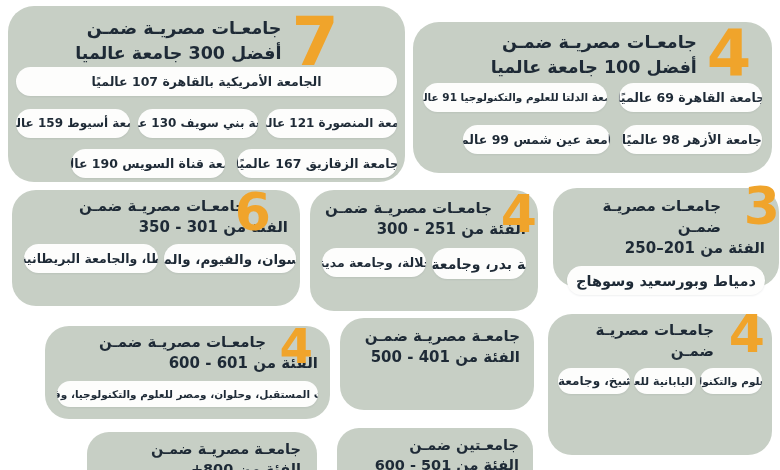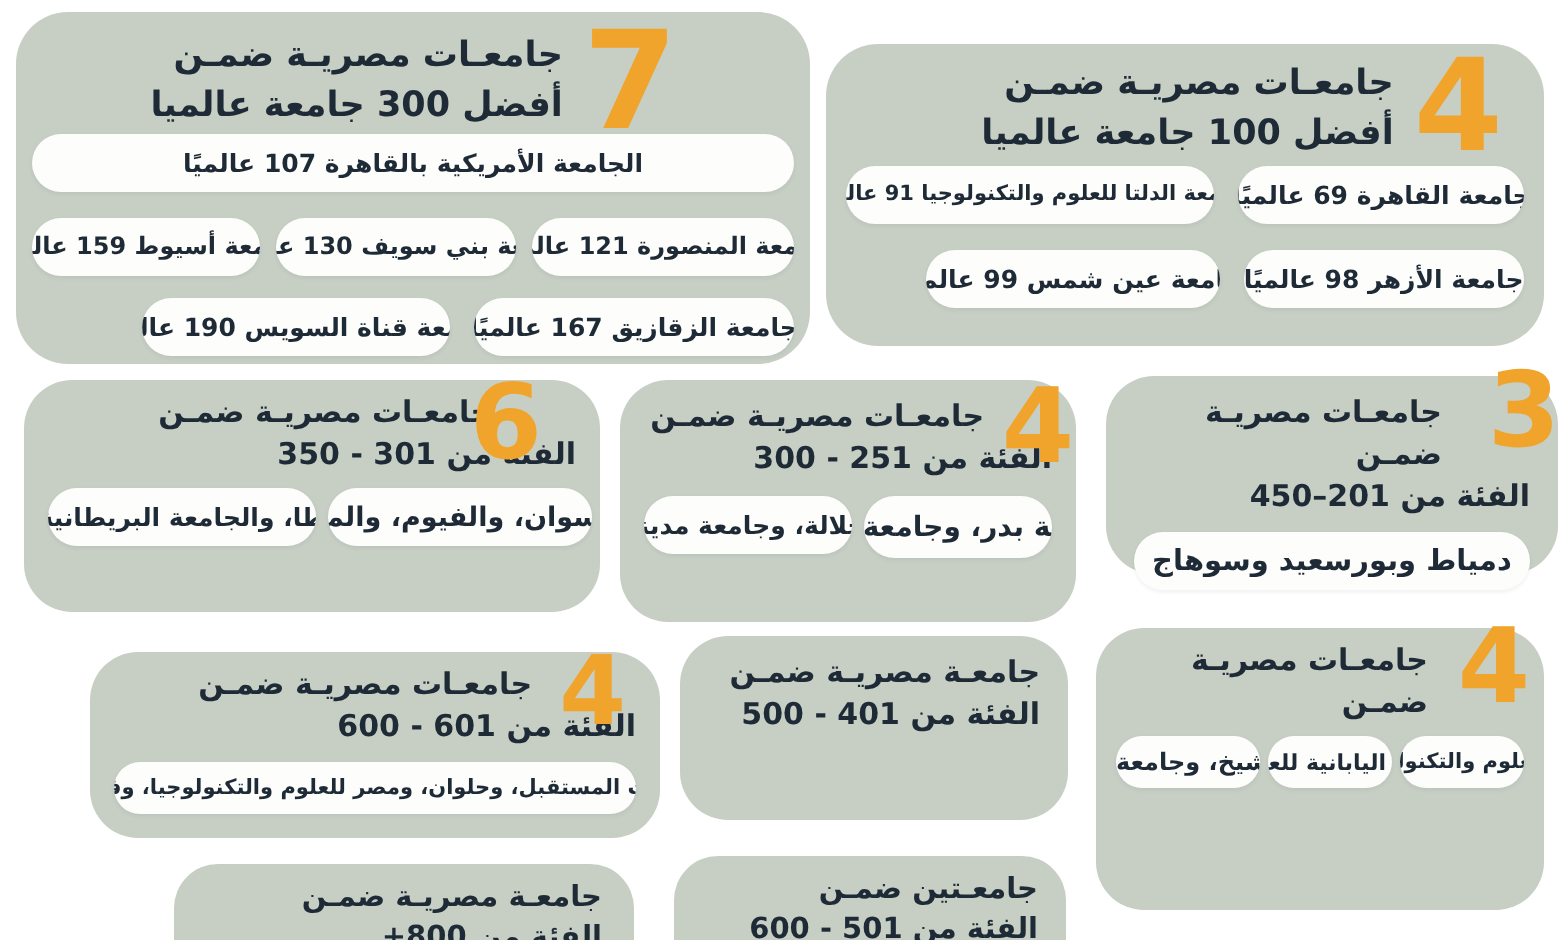--- a/index.html
+++ b/index.html
@@ -112,21 +112,21 @@
     <div class="pills-col">
       <div class="pill fs15" style="align-self:center;height:31px;">جامعة بدر، وجامعة بنها</div>
       <div class="pill fs125 w100">وجامعة الجلالة، وجامعة مدينة السادات</div>
     </div>
   </section>
 
   <section class="card cat-card" style="left:553px;top:188px;width:226px;height:99px;border-radius:24px;padding:8px 14px;">
     <div class="big-num abs" style="right:0;top:-6px;font-size:52px;">3</div>
     <div class="titles" style="margin-bottom:7px;">
       <div class="t1" style="padding-right:44px;">جامعـات مصريـة ضمـن</div>
-      <div class="t2">الفئة من 201–450</div>
+      <div class="t2">الفئة من 201–250</div>
     </div>
     <div class="pills-col">
       <div class="pill fs145" style="align-self:center;">دمياط وبورسعيد وسوهاج</div>
     </div>
   </section>
 
   <section class="card cat-card" style="left:45px;top:326px;width:285px;height:93px;border-radius:24px;padding:6px 12px;">
     <div class="big-num abs" style="right:18px;top:-2px;font-size:48px;">4</div>
     <div class="titles" style="margin-bottom:7px;">
       <div class="t1" style="padding-right:52px;">جامعـات مصريـة ضمـن</div>

